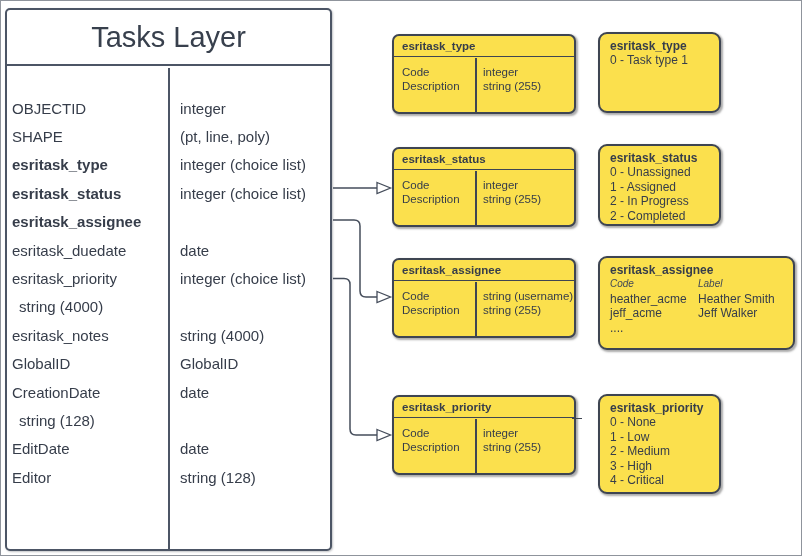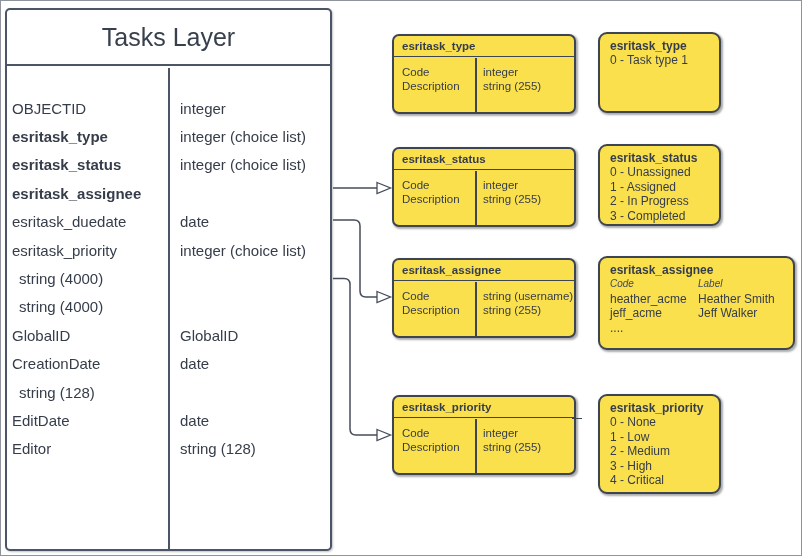--- a/index.html
+++ b/index.html
@@ -5,21 +5,21 @@
   html,body{margin:0;padding:0;background:#ffffff;}
   body{font-family:"Liberation Sans", sans-serif;}
   .canvas{position:relative;width:802px;height:556px;box-sizing:border-box;
           border:1px solid #8f949c;background:#fff;overflow:hidden;color:#363d4a;}
 
   
   .mainbox{position:absolute;left:4px;top:7px;width:327px;height:543px;box-sizing:border-box;
            background:#fff;border:2px solid #4c5565;border-radius:5px;
            box-shadow:1px 1px 2px rgba(80,85,95,.35);}
   .mainbox-header{height:54px;border-bottom:2px solid #4c5565;display:flex;
-                  align-items:center;justify-content:center;font-size:25px;color:#38404d;}
+                  align-items:center;justify-content:center;font-size:29px;color:#38404d;}
   .mainbox-body{position:absolute;top:58px;bottom:0;left:0;right:0;}
   .col-divider{position:absolute;left:161px;top:0;bottom:0;width:1.5px;background:#4c5565;}
   .fields{padding-top:26px;}
   .frow{height:28.4px;display:flex;align-items:center;font-size:15px;}
   .fname{width:161px;padding-left:5px;box-sizing:border-box;white-space:nowrap;}
   .ftype{padding-left:12px;white-space:nowrap;}
   .bold{font-weight:bold;}
 
   
   .connectors{position:absolute;left:0;top:0;pointer-events:none;}
@@ -59,20 +59,24 @@
   <div class="mainbox">
     <div class="mainbox-header">Tasks Layer</div>
     <div class="mainbox-body">
       <div class="col-divider"></div>
       <div class="fields">
         <div class="frow">
             <span class="fname">OBJECTID</span>
             <span class="ftype">integer</span>
           </div>
         <div class="frow">
+            <span class="fname">SHAPE</span>
+            <span class="ftype">(pt, line, poly)</span>
+          </div>
+        <div class="frow">
             <span class="fname bold">esritask_type</span>
             <span class="ftype">integer (choice list)</span>
           </div>
         <div class="frow">
             <span class="fname bold">esritask_status</span>
             <span class="ftype">integer (choice list)</span>
           </div>
         <div class="frow">
             <span class="fname bold">esritask_assignee</span>
           </div>
@@ -81,20 +85,21 @@
             <span class="ftype">date</span>
           </div>
         <div class="frow">
             <span class="fname">esritask_priority</span>
             <span class="ftype">integer (choice list)</span>
           </div>
         <div class="frow">
             <span class="ftype">string (4000)</span>
           </div>
         <div class="frow">
+            <span class="fname">esritask_notes</span>
             <span class="ftype">string (4000)</span>
           </div>
         <div class="frow">
             <span class="fname">GlobalID</span>
             <span class="ftype">GlobalID</span>
           </div>
         <div class="frow">
             <span class="fname">CreationDate</span>
             <span class="ftype">date</span>
           </div>
@@ -190,21 +195,21 @@
   <div class="legend lg1">
     <div class="legend-title">esritask_type</div>
     <div>0 - Task type 1</div>
   </div>
 
   <div class="legend lg2">
     <div class="legend-title">esritask_status</div>
     <div>0 - Unassigned</div>
     <div>1 - Assigned</div>
     <div>2 - In Progress</div>
-    <div>3 - Completed</div>
+    <div>2 - Completed</div>
   </div>
 
   <div class="legend lg3">
     <div class="legend-title">esritask_assignee</div>
     <div class="legend-cols">
       <span class="cw">Code</span>
       <span>Label</span>
     </div>
     <div class="legend-entry">
       <span class="cw">heather_acme</span>

